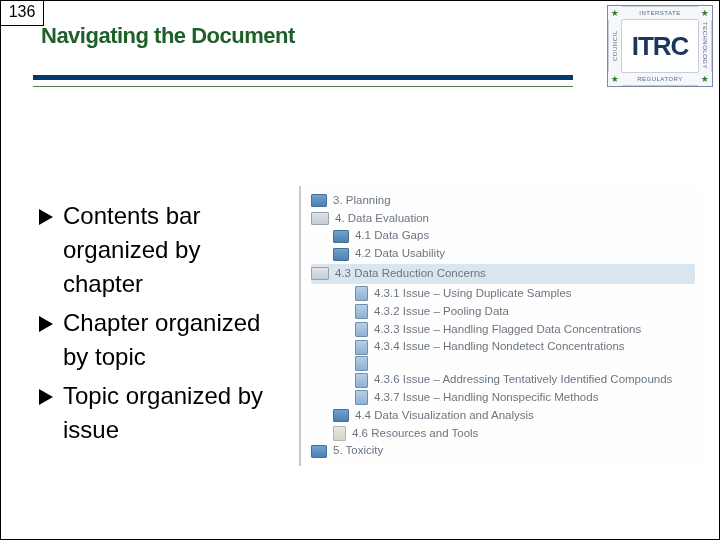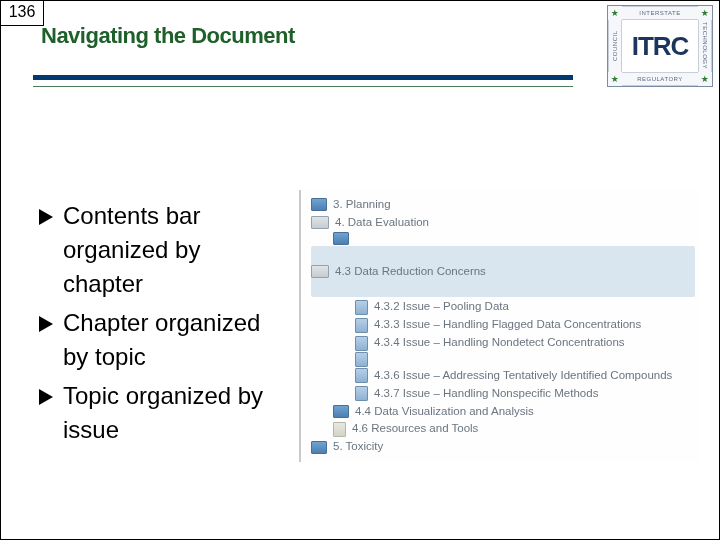--- a/index.html
+++ b/index.html
@@ -154,21 +154,21 @@
   }
   .toc-row {
     display: flex;
     align-items: center;
     gap: 6px;
     white-space: nowrap;
   }
   .toc-row.highlight {
     background: #d9e6f0;
     border-radius: 2px;
-    padding: 17px 0;
+    padding: 1px 0;
     margin: 1px 0;
   }
   .indent1 { padding-left: 0px; }
   .indent2 { padding-left: 22px; }
   .indent3 { padding-left: 44px; }
   .book-icon {
     width: 14px; height: 11px;
     background: linear-gradient(#6fa3d1,#4d7fb0);
     border: 1px solid #476f96;
     border-radius: 1px;
@@ -239,27 +239,36 @@
         <div class="toc-row indent1">
           <div class="book-icon"></div>
           <span>3. Planning</span>
         </div>
         <div class="toc-row indent1">
           <div class="book-icon open"></div>
           <span>4. Data Evaluation</span>
         </div>
         <div class="toc-row indent2">
           <div class="book-icon"></div>
+          <span>4.1 Data Gaps</span>
+        </div>
+        <div class="toc-row indent2">
+          <div class="book-icon"></div>
+          <span>4.2 Data Usability</span>
         </div>
         <div class="toc-row indent2 highlight">
           <div class="book-icon open"></div>
           <span>4.3 Data Reduction Concerns</span>
         </div>
         <div class="toc-row indent3">
           <div class="page-icon"></div>
+          <span>4.3.1 Issue – Using Duplicate Samples</span>
+        </div>
+        <div class="toc-row indent3">
+          <div class="page-icon"></div>
           <span>4.3.2 Issue – Pooling Data</span>
         </div>
         <div class="toc-row indent3">
           <div class="page-icon"></div>
           <span>4.3.3 Issue – Handling Flagged Data Concentrations</span>
         </div>
         <div class="toc-row indent3">
           <div class="page-icon"></div>
           <span>4.3.4 Issue – Handling Nondetect Concentrations</span>
         </div>

